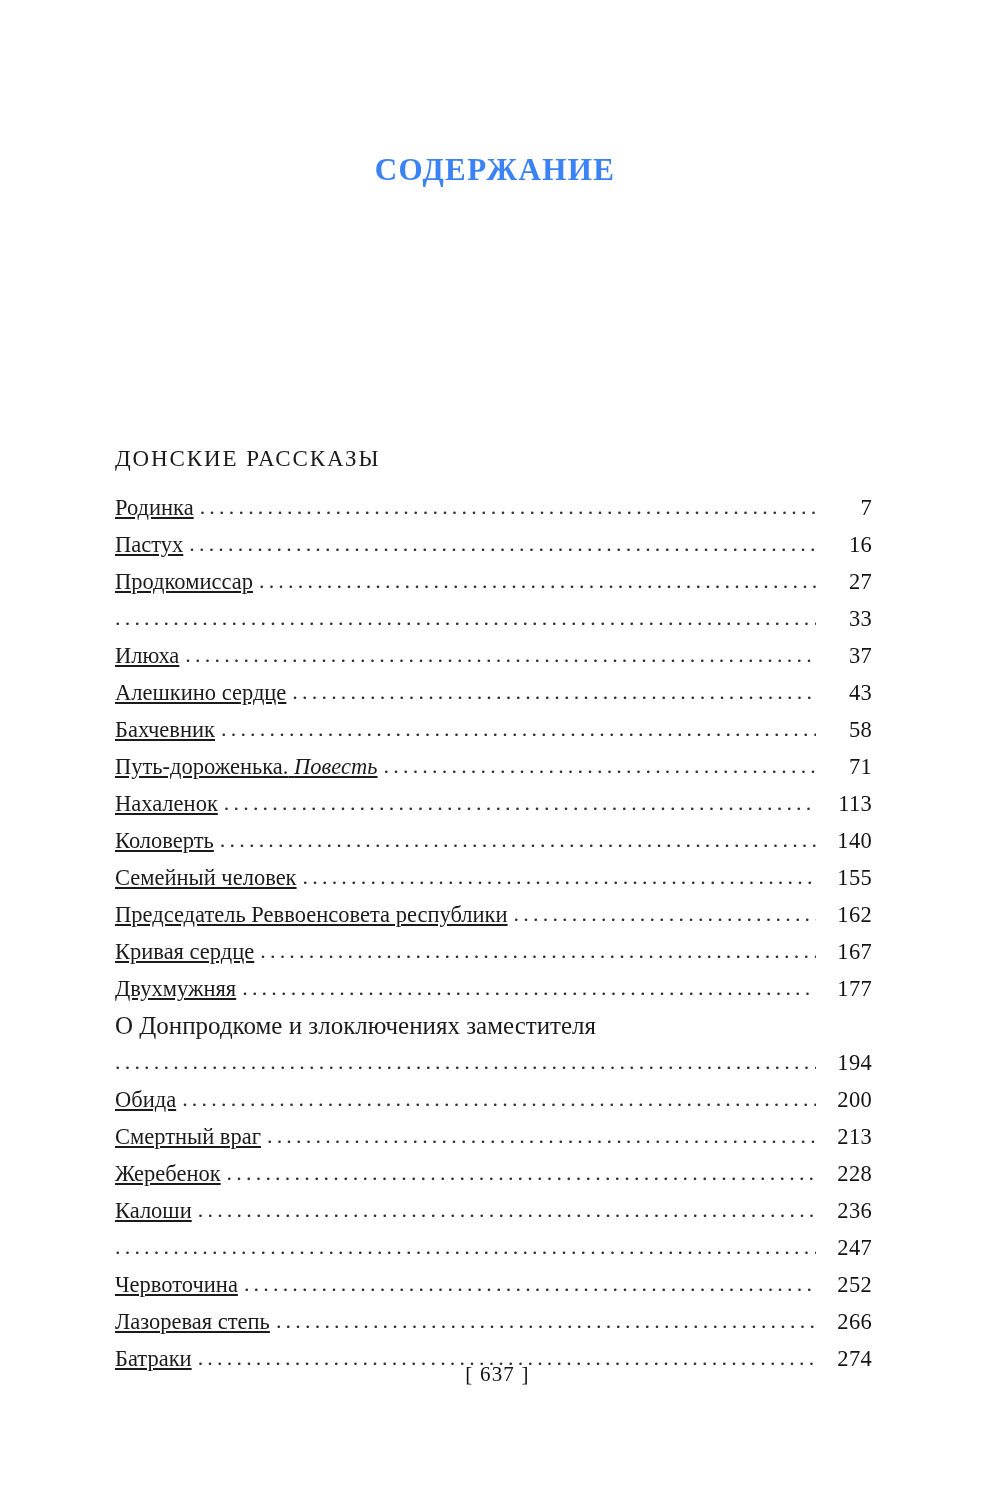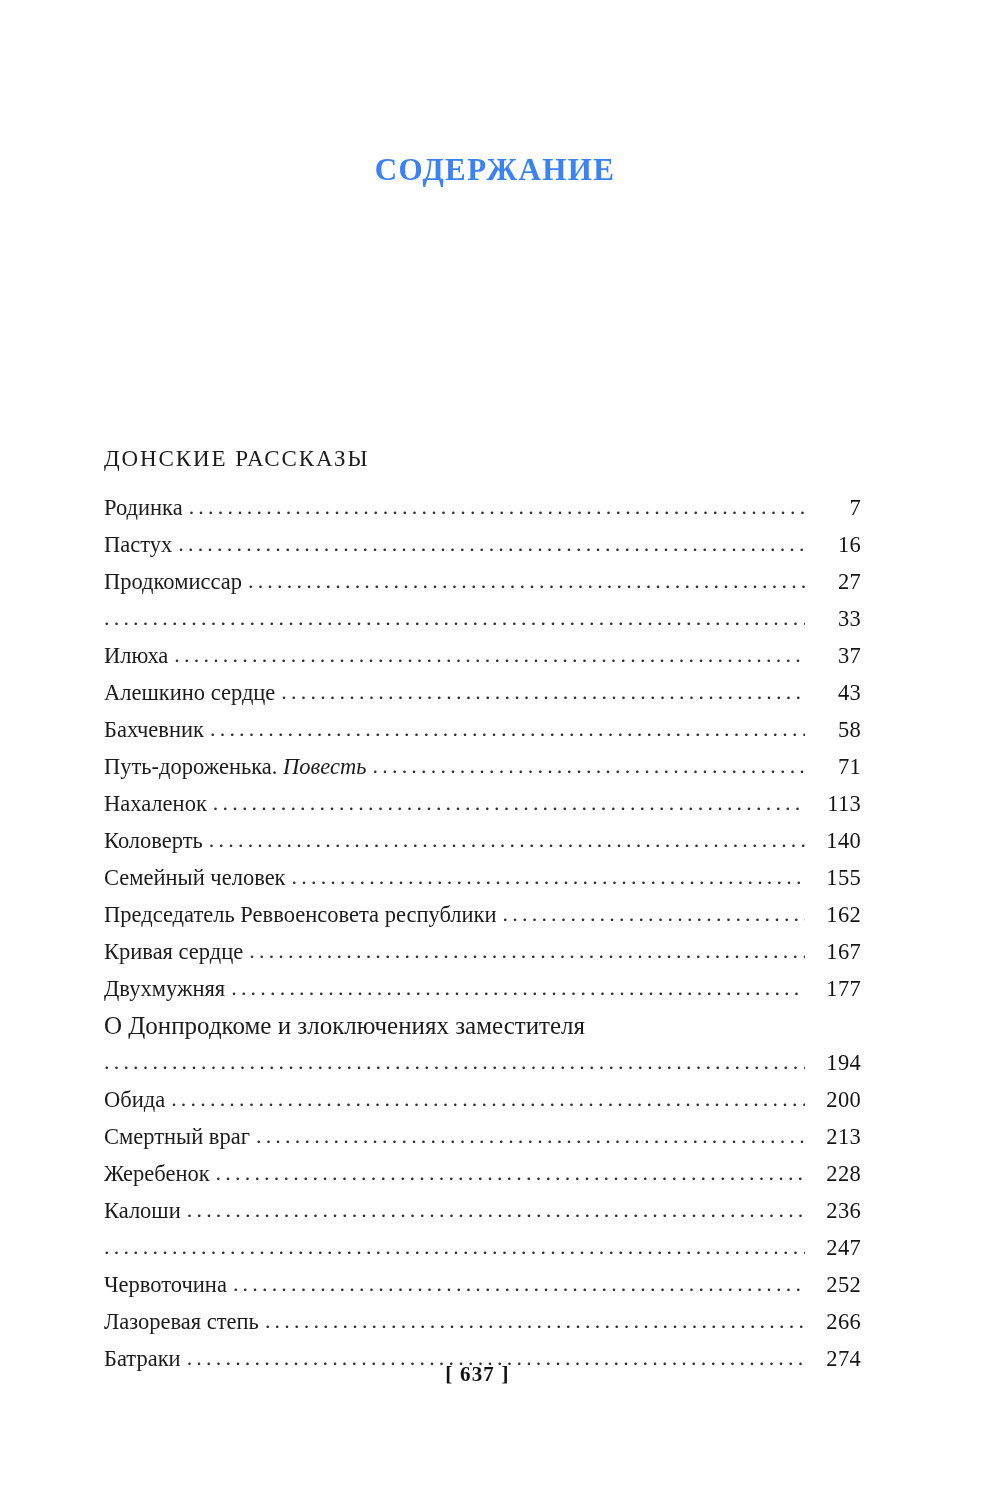--- a/index.html
+++ b/index.html
@@ -33,21 +33,21 @@
     font-size: 31px;
     font-weight: bold;
     letter-spacing: 1.4px;
     color: #3b82f6;
     margin-top: 15px;
   }
 
   
   .toc {
     position: absolute;
-    left: 104px;
+    left: 115px;
     top: 446px;
     width: 757px;
   }
 
   .section-header {
     font-size: 23px;
     letter-spacing: 1.9px;
     color: #1c1c1c;
     margin-bottom: 17px;
     white-space: nowrap;
@@ -59,20 +59,21 @@
     font-size: 22.5px;
     line-height: 37px;
     color: #1b1b1b;
     width: 100%;
   }
 
   .entry .title {
     white-space: nowrap;
     flex: 0 0 auto;
     padding-right: 6px;
+    text-decoration: underline;
   }
 
   .entry .title .subtitle {
     font-style: italic;
   }
 
   .entry .leader {
     flex: 1 1 auto;
     overflow: hidden;
     white-space: nowrap;
@@ -101,23 +102,24 @@
   }
 
   
   .folio {
     position: absolute;
     left: 0;
     top: 1362px;
     width: 955px;
     text-align: center;
     font-size: 21px;
-    font-weight: bold;
+    font-weight: normal;
     letter-spacing: 1.2px;
     color: #121212;
+    padding-left: 20px;
   }
 </style>
 </head>
 <body>
 
 <div class="page">
 
   <div class="doc-title">СОДЕРЖАНИЕ</div>
 
   <div class="toc">

